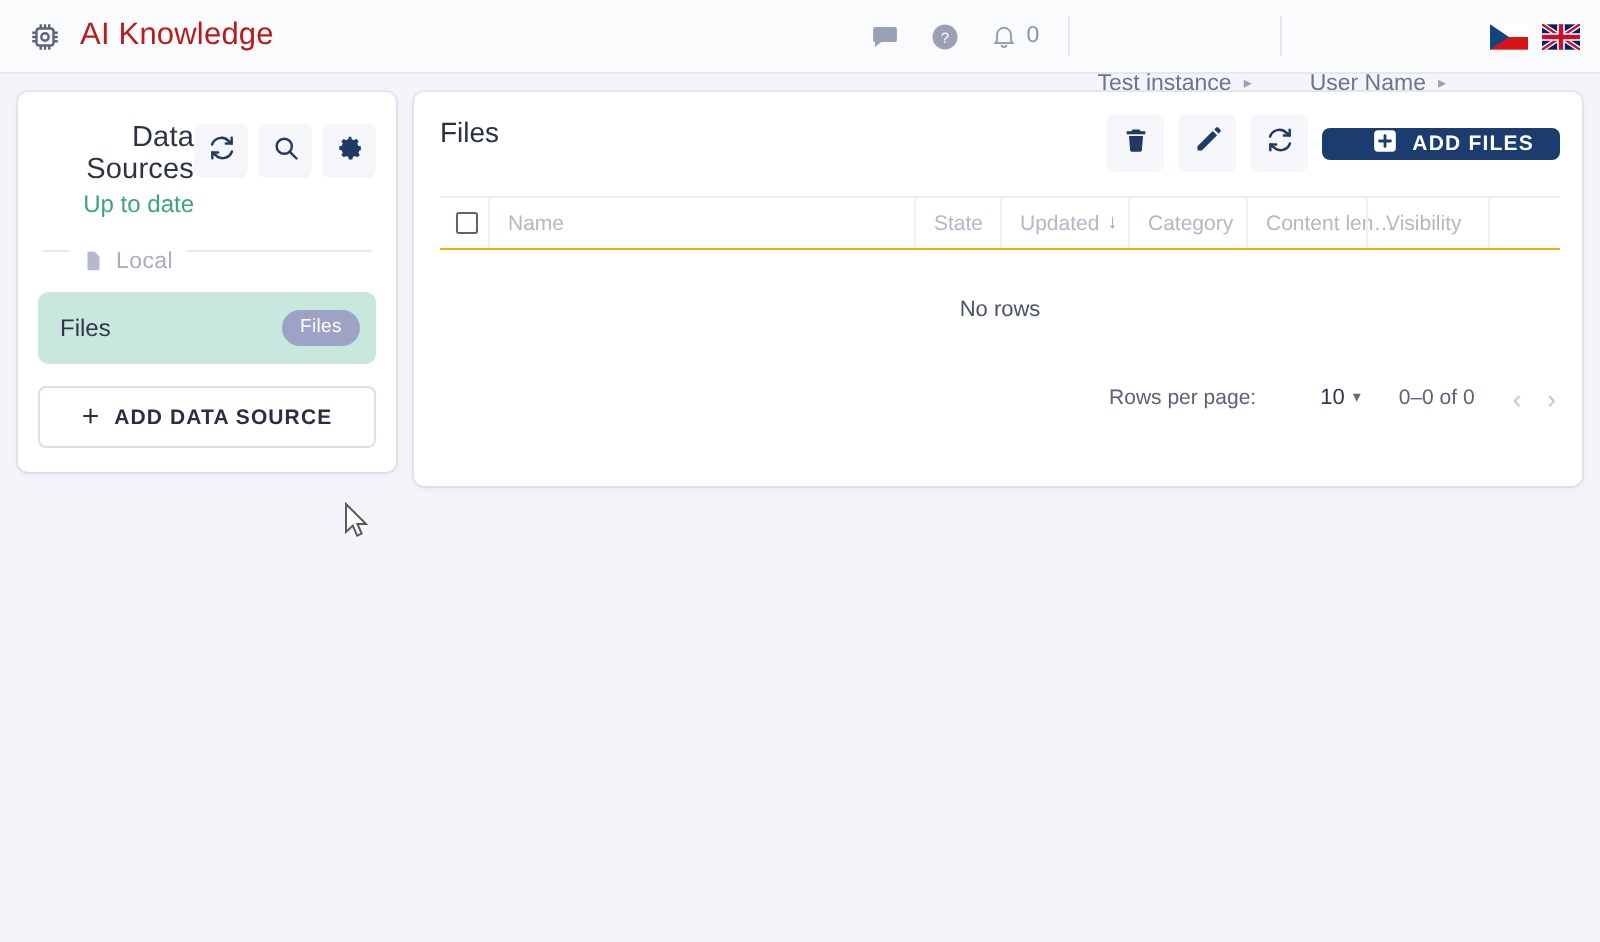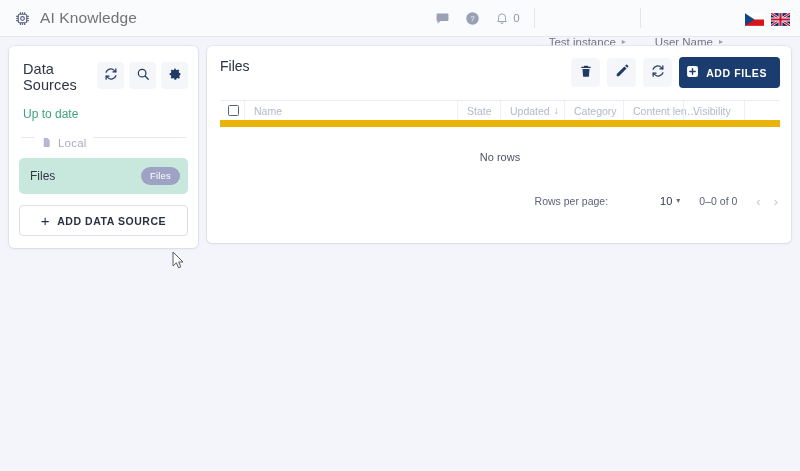--- a/index.html
+++ b/index.html
@@ -16,21 +16,21 @@
     height: 37px; width: 800px;
     background: #fafbfd;
     border-bottom: 1px solid #e6e8f0;
     display: flex; align-items: center;
     padding: 0 10px 0 14px;
     position: relative;
   }
   .brand { display: flex; align-items: center; gap: 9px; }
   .brand-icon { width: 17px; height: 17px; color: #5d6480; display: block; }
   .brand-title {
-    font-size: 15.5px; color: #737373; font-weight: 400;
+    font-size: 15.5px; color: #b91c1c; font-weight: 400;
     letter-spacing: .1px;
   }
   .topbar-right {
     margin-left: auto; display: flex; align-items: center; height: 100%;
   }
   .tb-icons { display: flex; align-items: center; gap: 15px; padding-right: 14px; }
   .tb-ic { color: #9ba1b4; display: flex; align-items: center; }
   .bell-wrap { display: flex; align-items: center; gap: 4px; }
   .bell-count { font-size: 11.5px; color: #8f95a8; }
   .tb-sep { width: 1px; height: 20px; background: #e3e5ef; }
@@ -55,21 +55,21 @@
 
   .card {
     background: #ffffff;
     border-radius: 5px;
     box-shadow: 0 1px 3px rgba(80,90,130,.10), 0 0 0 1px rgba(225,228,240,.75);
   }
 
   
   .sidebar { width: 189px; padding: 12px 10px 12px 10px; }
   .ds-head { display: flex; align-items: flex-start; padding: 3px 0 0 4px; }
-  .ds-titles { display: flex; flex-direction: column; gap: 14px; }
+  .ds-titles { display: flex; flex-direction: column; gap: 2px; text-align: right; }
   .ds-title { font-size: 14.5px; color: #2e3445; letter-spacing: .1px; }
   .ds-status { font-size: 12px; color: #3fa37b; }
   .ds-btns { margin-left: auto; display: flex; gap: 5px; padding-top: 1px; }
   .sq-btn {
     width: 27px; height: 27px; border-radius: 4px;
     background: #f5f6fa; border: none;
     display: flex; align-items: center; justify-content: center;
     color: #1f3a63; cursor: pointer;
   }
   .divider-row {
@@ -113,35 +113,35 @@
   .mh-title { font-size: 14px; color: #2b3142; }
   .mh-sub { font-size: 10.5px; color: #6f7690; }
   .mh-actions { margin-left: auto; display: flex; align-items: center; gap: 7px; }
   .icon-btn {
     width: 29px; height: 29px; border-radius: 4px;
     background: #f5f6fa; border: none;
     display: flex; align-items: center; justify-content: center;
     color: #1f3a63; cursor: pointer;
   }
   .add-files {
-    height: 31px; background: #1b3c6e; color: #ffffff;
+    height: 16px; background: #1b3c6e; color: #ffffff;
     border: none; border-radius: 4px;
     display: flex; align-items: center; gap: 7px;
-    padding: 0 13px 0 7px;
+    padding: 0 13px 0 25px;
     font-size: 10.5px; font-weight: 700; letter-spacing: .6px;
     cursor: pointer;
   }
 
   
   .tbl { margin-top: 12px; }
   .tbl-head {
     display: flex; align-items: flex-start;
     height: 27px;
     border-top: 1px solid #ecedf4;
-    border-bottom: 7px solid #eab308;
+    border-bottom: 1px solid #eab308;
   }
   .th {
     font-size: 10.5px; color: #b3b7ca;
     display: flex; align-items: center; gap: 4px;
     height: 100%; padding-left: 9px;
     border-left: 1px solid #eff0f6;
     white-space: nowrap; cursor: pointer;
   }
   .th.first { border-left: none; padding-left: 2px; }
   .th-check { width: 24px; display: flex; align-items: center; justify-content: center; border-left: none; }
@@ -152,21 +152,21 @@
   .sort-arrow { font-size: 10px; color: #9ea3b8; line-height: 1; }
   .no-rows {
     height: 59px; display: flex; align-items: center; justify-content: center;
     font-size: 11px; color: #4c5266;
   }
   .tbl-foot {
     display: flex; align-items: center; justify-content: flex-end;
     gap: 19px; height: 30px; padding-right: 2px;
   }
   .foot-lbl { font-size: 10.5px; color: #5b6178; }
-  .rpp { display: flex; align-items: center; gap: 20px; }
+  .rpp { display: flex; align-items: center; gap: 0; }
   .rpp-val { display: flex; align-items: center; gap: 4px; font-size: 11px; color: #32384b; cursor: pointer; margin-left: 32px; }
   .caret-d { font-size: 8px; color: #666c80; line-height: 1; }
   .pager { display: flex; align-items: center; gap: 13px; }
   .pg-btn { font-size: 13px; color: #c2c6d6; cursor: pointer; line-height: 1; }
 
   
   .cursor { position: absolute; left: 172px; top: 251px; }
 </style>
 </head>
 <body>

